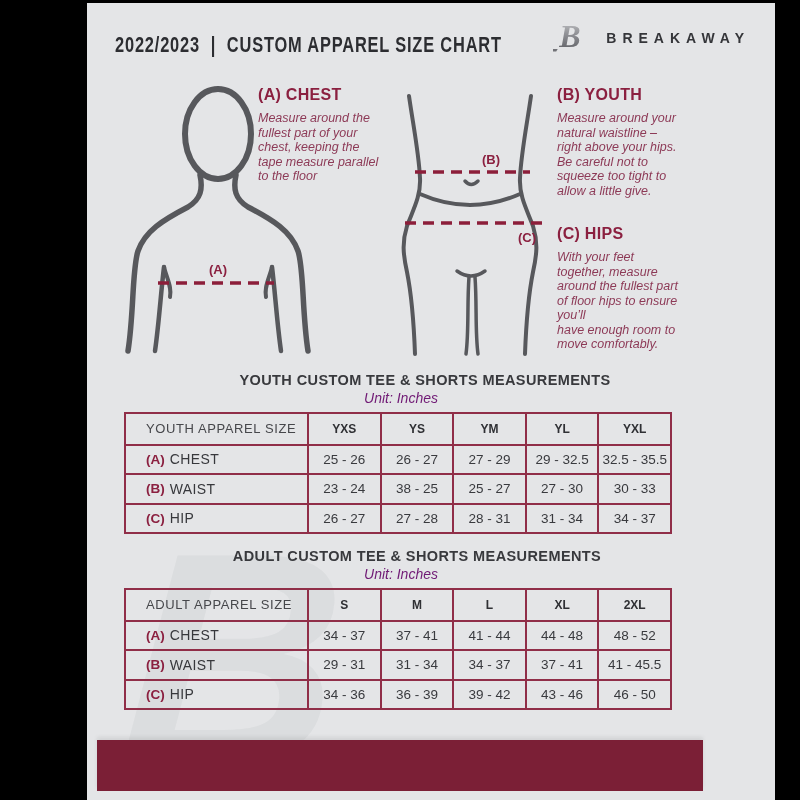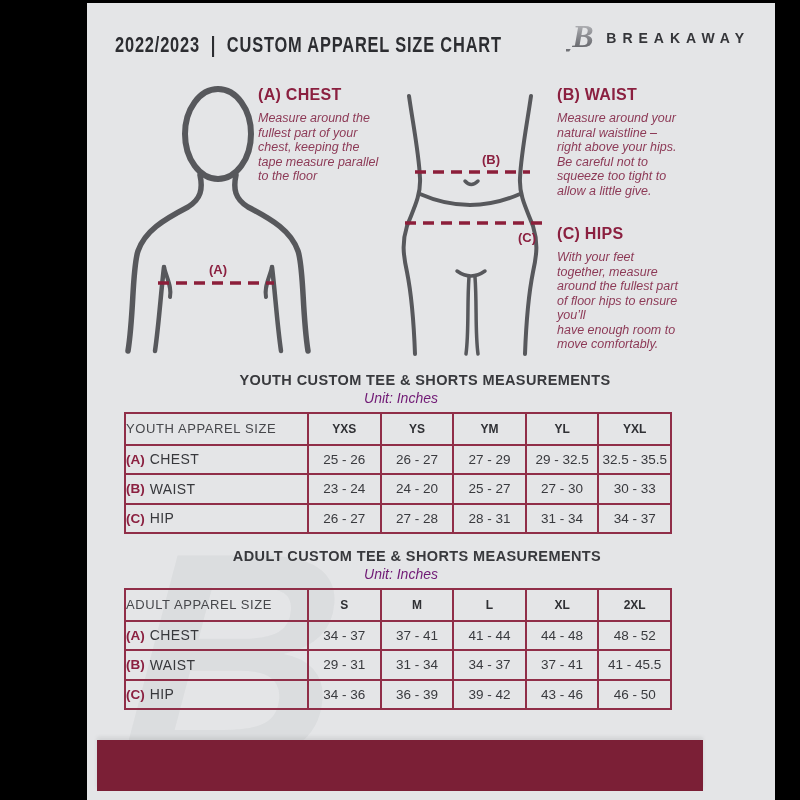--- a/index.html
+++ b/index.html
@@ -17,21 +17,21 @@
   
   .hdr-title {
     position:absolute; left:28px; top:29px;
     font-size:20px; font-weight:700; color:#2c2d31;
     letter-spacing:1px; white-space:pre;
     transform:scaleX(0.82) scaleY(1.12); transform-origin:left top;
   }
   .brand { position:absolute; right:25px; top:16px; display:flex; align-items:center; }
   .brand-name {
     font-size:14px; font-weight:700; color:#35363a; letter-spacing:6px;
-    margin-left:10px; white-space:nowrap;
+    margin-left:23px; white-space:nowrap;
   }
   
   .fig { position:absolute; }
   .fig-left  { left:31px;  top:80px; }
   .fig-right { left:308px; top:89px; }
   .guide-head {
     position:absolute; font-size:16px; font-weight:700; color:#8b2040; letter-spacing:.3px;
   }
   .guide-text {
     position:absolute; font-size:12.5px; font-style:italic; color:#8d3a57;
@@ -53,21 +53,21 @@
     grid-template-columns:181px repeat(5,1fr);
     grid-template-rows:repeat(4,1fr);
     border:2px solid #902e48;
   }
   .cell {
     display:flex; align-items:center; justify-content:center;
     font-size:13.5px; color:#393a3e; overflow:hidden; white-space:nowrap;
   }
   .sizetable > .cell:not(:nth-child(6n+1)) { border-left:2px solid #902e48; }
   .sizetable > .cell:nth-child(n+7)        { border-top:2px solid #902e48; }
-  .cell.first { justify-content:flex-start; }
+  .cell.first { justify-content:flex-start; padding-left:20px; }
   .colhead  { font-size:13px; color:#46474b; letter-spacing:.6px; }
   .sizehead { font-size:12px; font-weight:700; color:#2f3034; }
   .pfx   { font-weight:700; color:#8b2040; font-size:13.5px; }
   .rname { margin-left:5px; color:#37383c; font-size:14px; letter-spacing:.4px; }
   
   .watermark {
     position:absolute; left:38px; top:505px;
     font-size:300px; font-weight:700; font-style:italic; line-height:1;
     color:rgba(80,82,92,0.055); transform:skewX(-4deg);
   }
@@ -128,21 +128,21 @@
     <text x="132" y="150" text-anchor="middle" font-size="13" font-weight="bold" fill="#8b2040" font-family="Liberation Sans, sans-serif">(C)</text>
   </svg>
 
   <div class="guide-head" style="left:171px; top:83px;">(A) CHEST</div>
   <div class="guide-text" style="left:171px; top:108px;">Measure around the
 fullest part of your
 chest, keeping the
 tape measure parallel
 to the floor</div>
 
-  <div class="guide-head" style="left:470px; top:83px;">(B) WAIST</div>
+  <div class="guide-head" style="left:470px; top:83px;">(B) YOUTH</div>
   <div class="guide-text" style="left:470px; top:108px;">Measure around your
 natural waistline –
 right above your hips.
 Be careful not to
 squeeze too tight to
 allow a little give.</div>
 
   <div class="guide-head" style="left:470px; top:222px;">(C) HIPS</div>
   <div class="guide-text" style="left:470px; top:247px;">With your feet
 together, measure
@@ -173,21 +173,21 @@
     <div class="cell">26 - 27</div>
     <div class="cell">27 - 29</div>
     <div class="cell">29 - 32.5</div>
     <div class="cell">32.5 - 35.5</div>
 
     <div class="cell first">
       <span class="pfx">(B)</span>
       <span class="rname">WAIST</span>
     </div>
     <div class="cell">23 - 24</div>
-    <div class="cell">24 - 20</div>
+    <div class="cell">38 - 25</div>
     <div class="cell">25 - 27</div>
     <div class="cell">27 - 30</div>
     <div class="cell">30 - 33</div>
 
     <div class="cell first">
       <span class="pfx">(C)</span>
       <span class="rname">HIP</span>
     </div>
     <div class="cell">26 - 27</div>
     <div class="cell">27 - 28</div>

